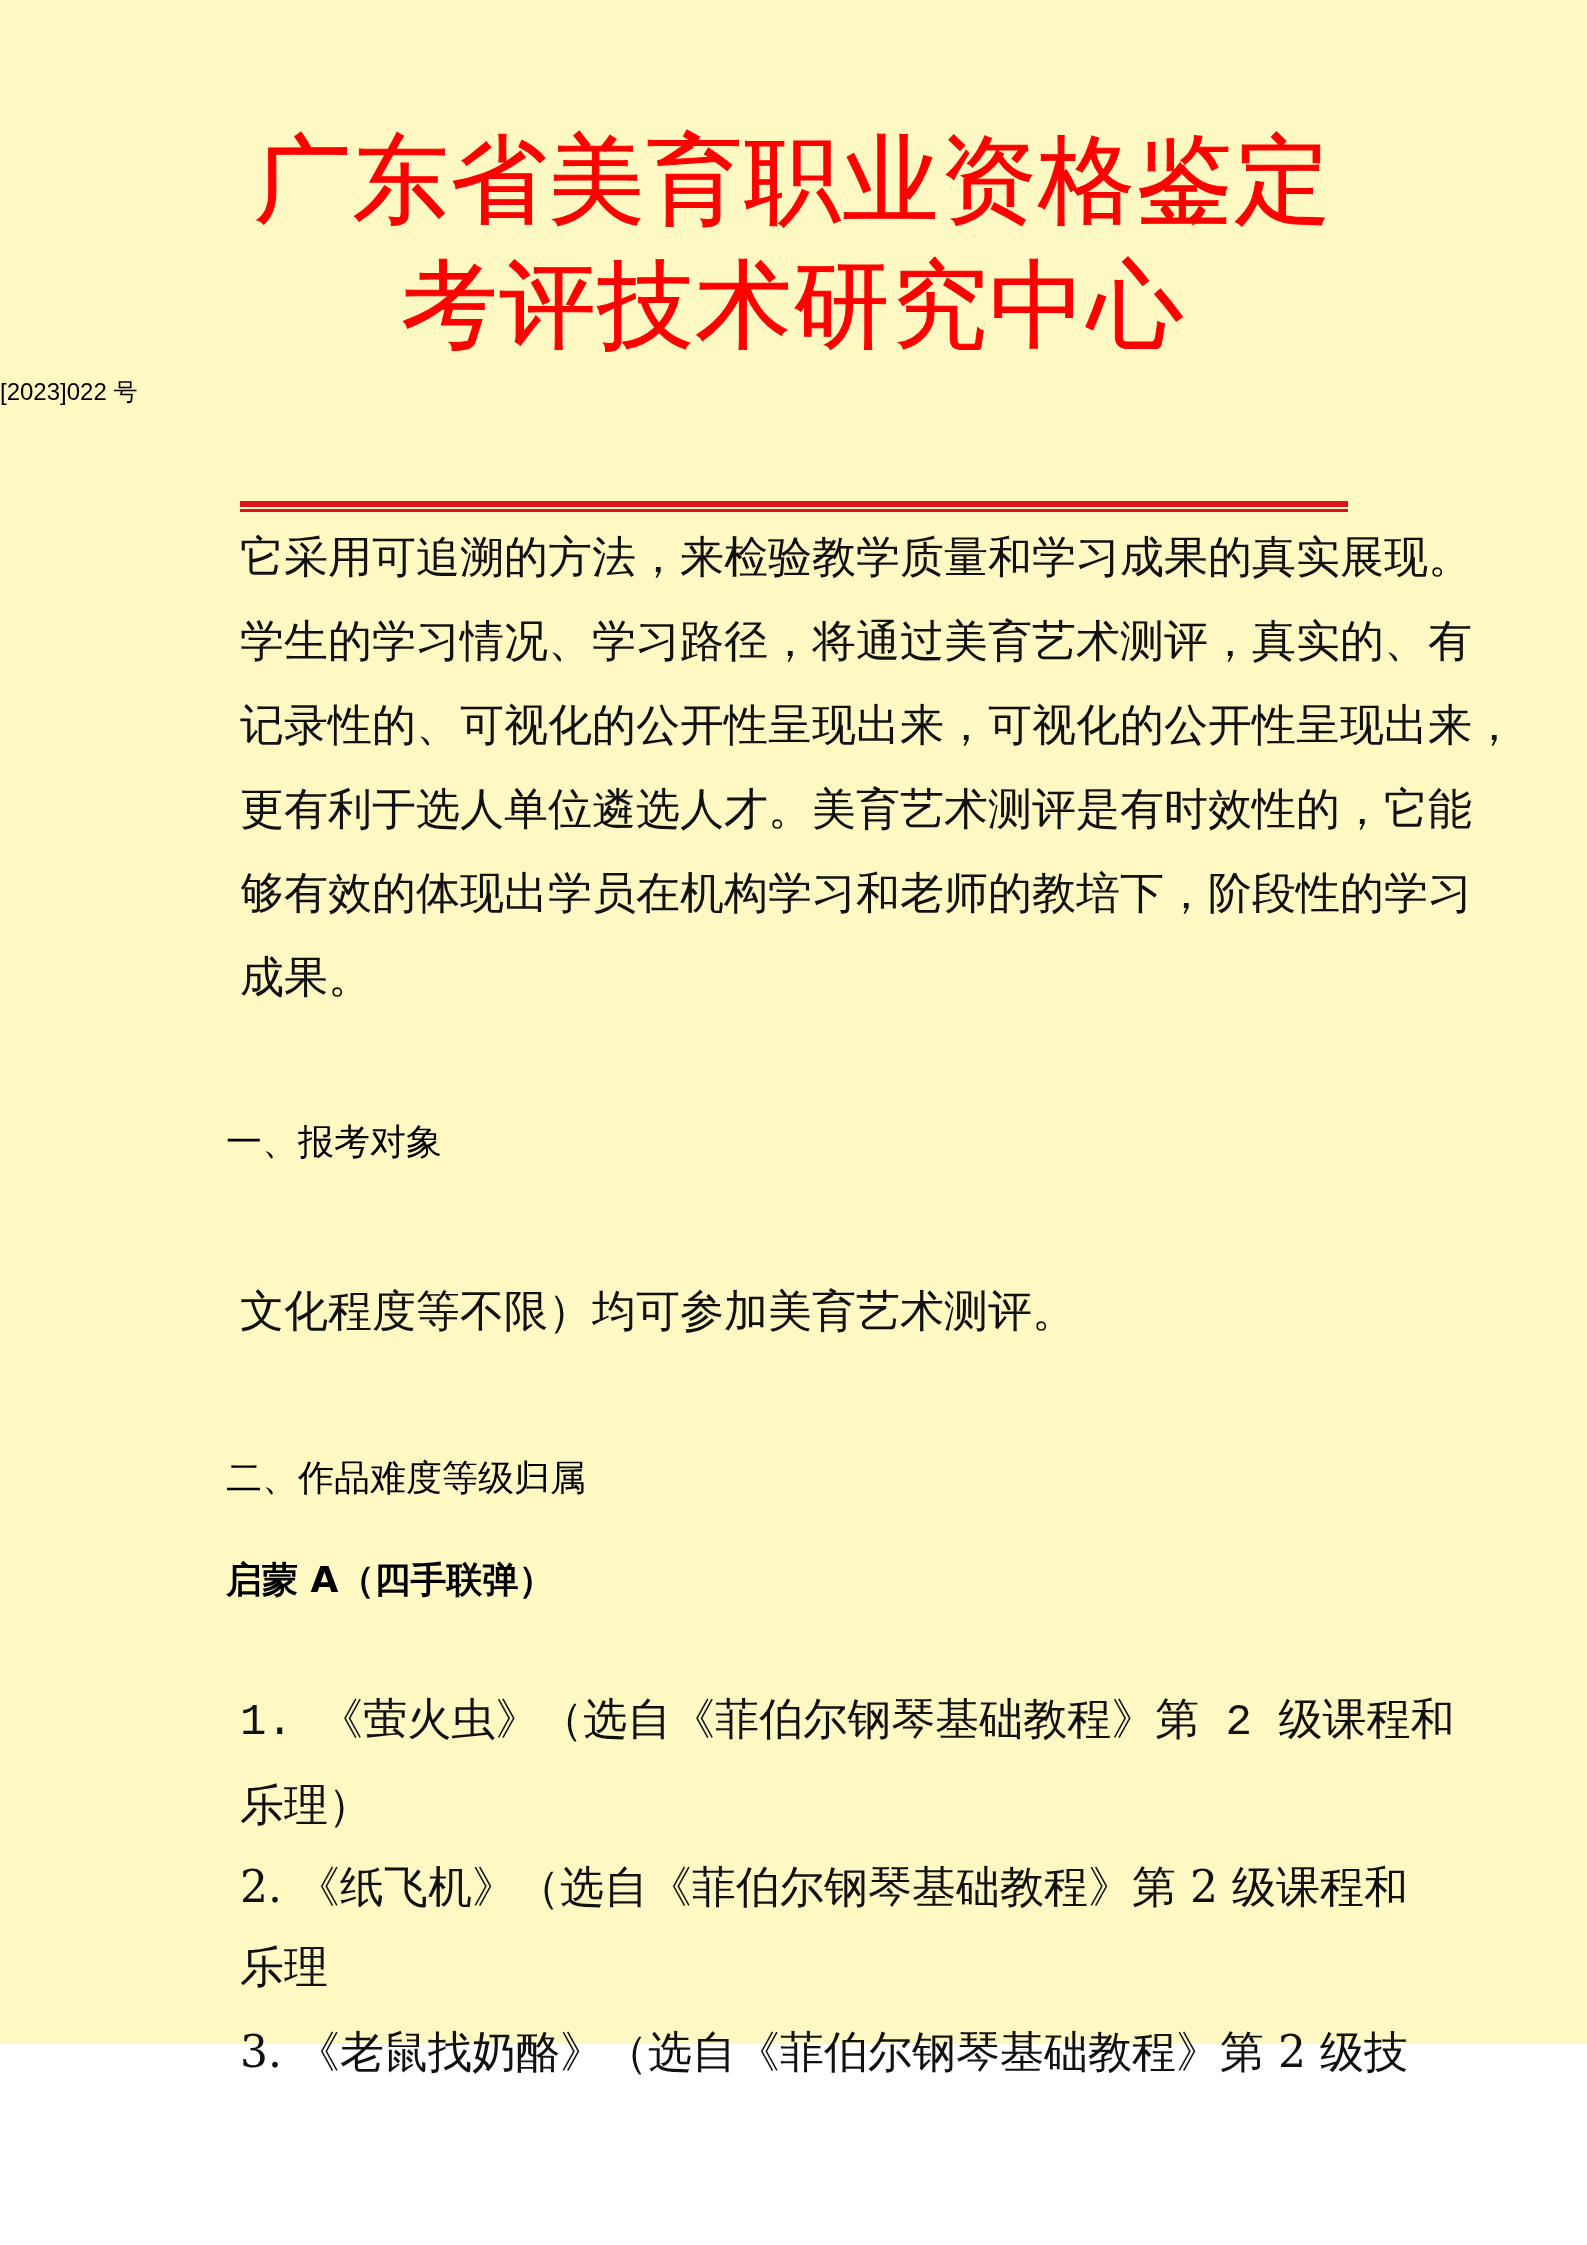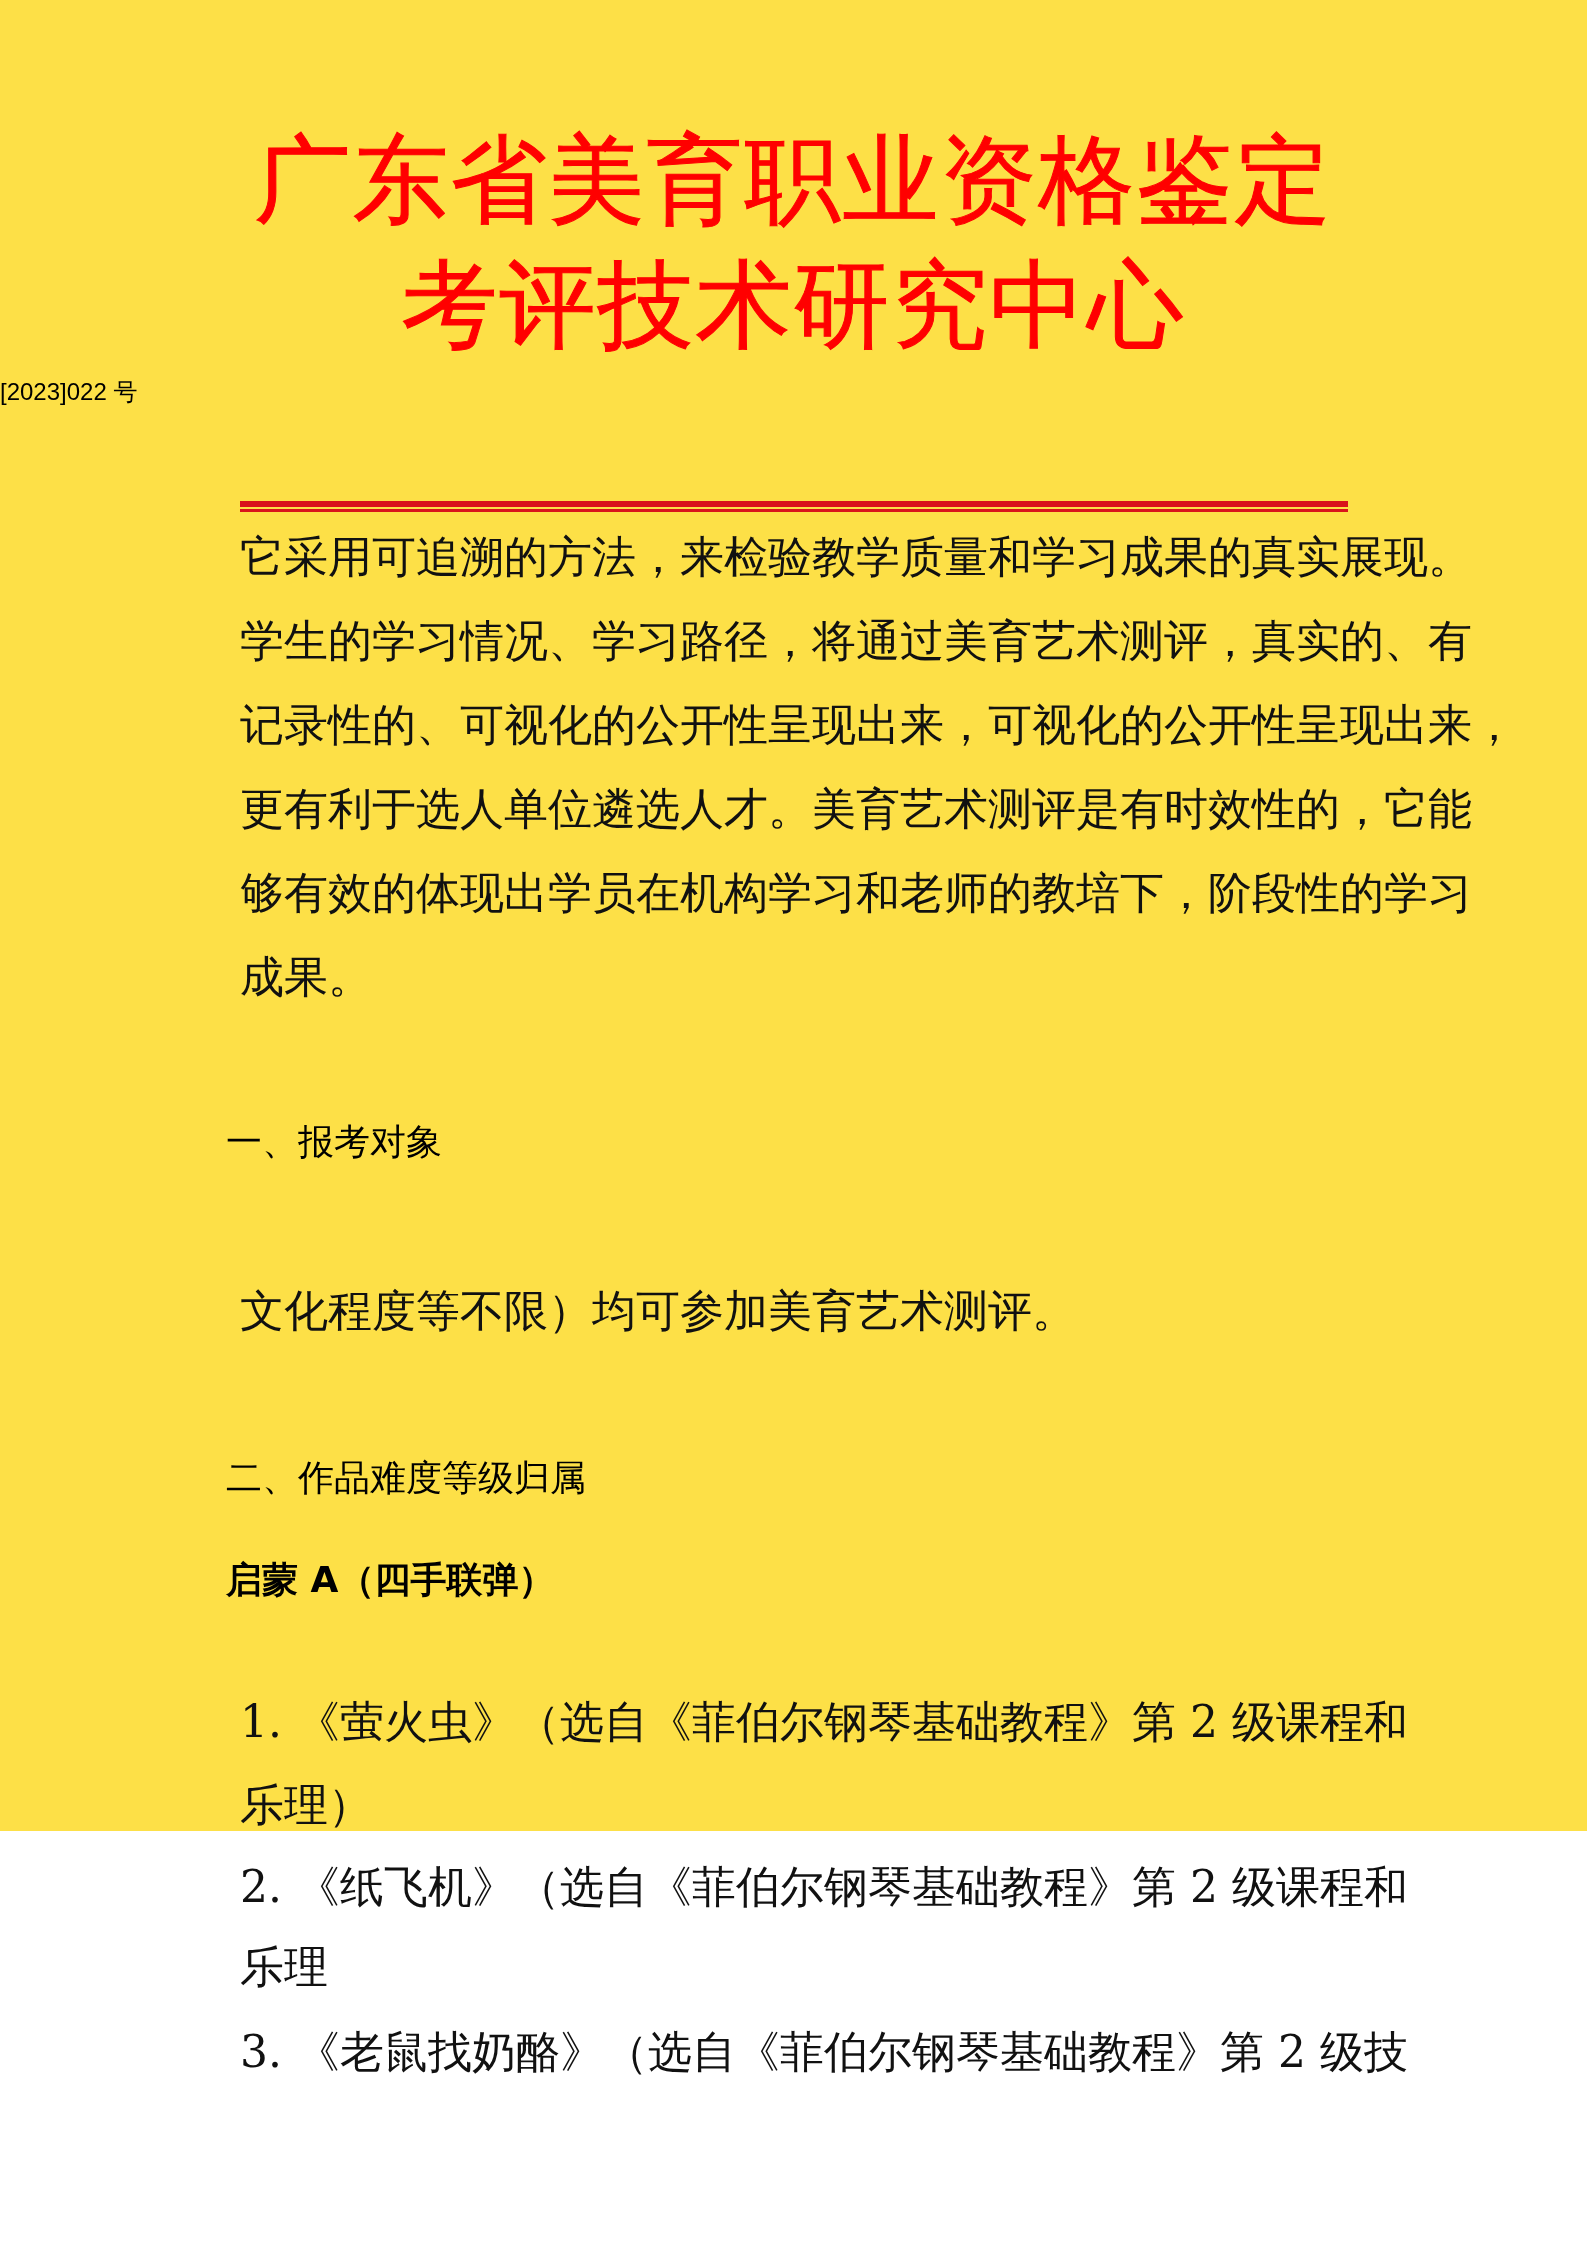--- a/index.html
+++ b/index.html
@@ -12,22 +12,22 @@
       height: 2245px;
       position: relative;
       overflow: hidden;
       font-family: "DejaVu Serif", "Liberation Serif", serif;
       color: #000000;
     }
     .page {
       position: absolute;
       left: 0; top: 0;
       width: 1587px;
-      height: 1831px;
-      background: #fde047;
+      height: 2044px;
+      background: #fef9c3;
     }
     .title-line {
       position: absolute;
       left: 0;
       width: 1587px;
       text-align: center;
       font-family: "DejaVu Sans", "Liberation Sans", sans-serif;
       font-size: 96px;
       line-height: 110px;
       letter-spacing: 2px;
@@ -105,21 +105,21 @@
   <div class="line" style="top:785px;">更有利于选人单位遴选人才。美育艺术测评是有时效性的，它能</div>
   <div class="line" style="top:869px;">够有效的体现出学员在机构学习和老师的教培下，阶段性的学习</div>
   <div class="line last" style="top:953px;">成果。</div>
 
   <div class="heading" style="top:1118px;">一、报考对象</div>
   <div class="line last" style="top:1287px;">文化程度等不限）均可参加美育艺术测评。</div>
 
   <div class="heading" style="top:1454px;">二、作品难度等级归属</div>
   <div class="heading bold" style="top:1556px;">启蒙 A（四手联弹）</div>
 
-  <div class="line" style="top:1698px;">1. 《萤火虫》（选自《菲伯尔钢琴基础教程》第 2 级课程和</div>
+  <div class="line" style="top:1698px;font-family:Liberation Mono, monospace;">1. 《萤火虫》（选自《菲伯尔钢琴基础教程》第 2 级课程和</div>
   <div class="line last" style="top:1781px;">乐理）</div>
 
   <div class="line" style="top:1863px;">2. 《纸飞机》（选自《菲伯尔钢琴基础教程》第 2 级课程和</div>
   <div class="line last" style="top:1943px;">乐理</div>
 
   <div class="line" style="top:2028px;">3. 《老鼠找奶酪》（选自《菲伯尔钢琴基础教程》第 2 级技</div>
 
 </div>
 
 </body></html>

